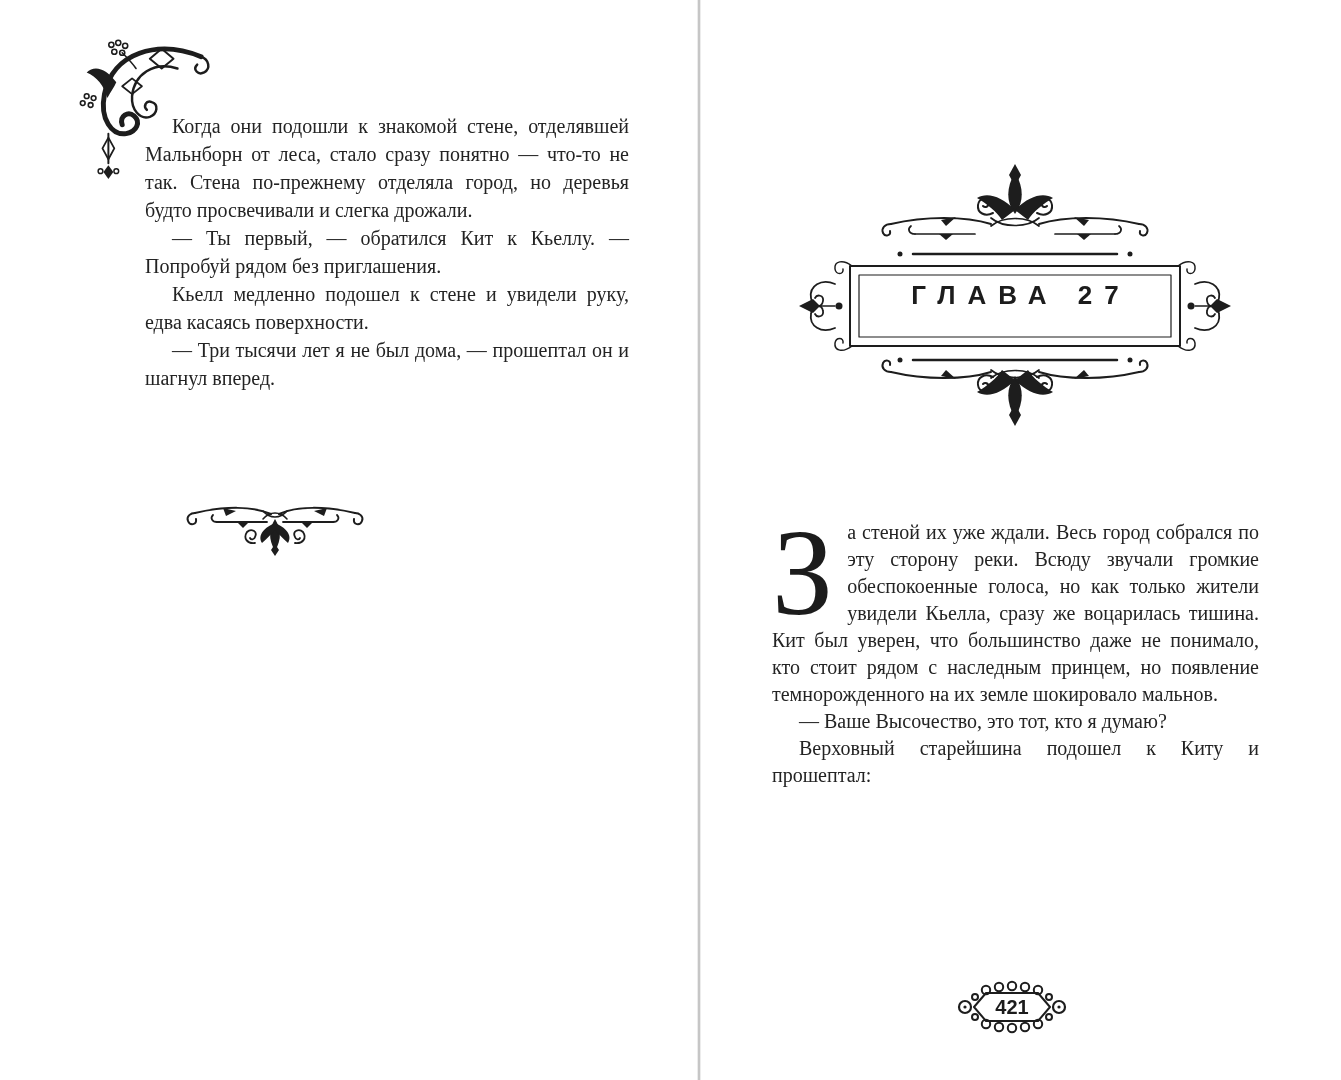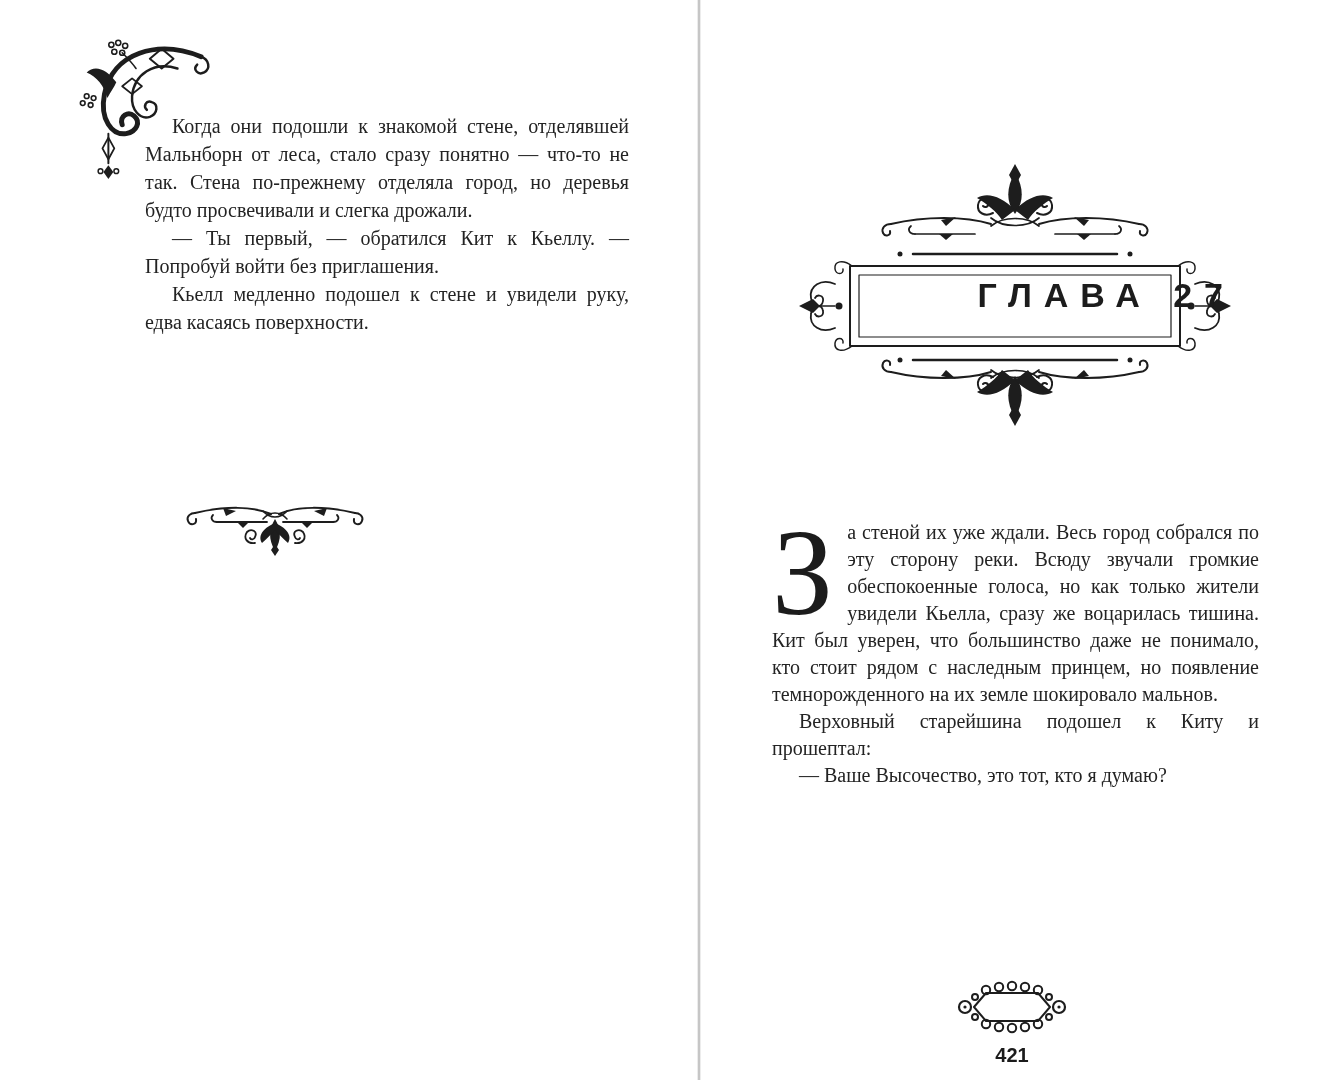--- a/index.html
+++ b/index.html
@@ -18,25 +18,25 @@
   .textblock p.noindent{text-indent:0;}
 
   .dropcap{float:left;font-size:122px;line-height:0.82;height:102px;
            margin:4px 14px 0 0;color:#1c1c1c;font-weight:400;}
 
   .corner-orn{position:absolute;left:33px;top:33px;width:148px;height:148px;}
   .divider-orn{position:absolute;left:153px;top:498px;width:184px;height:58px;}
 
   .chapter-orn{position:absolute;left:95px;top:160px;width:440px;height:270px;}
   .chapter-title{position:absolute;left:95px;top:280px;width:440px;height:30px;line-height:30px;
-                 text-align:right;font-family:"Liberation Sans", sans-serif;font-size:34px;
+                 text-align:center;font-family:"Liberation Sans", sans-serif;font-size:26px;
                  font-weight:600;letter-spacing:12px;padding-left:12px;box-sizing:border-box;
                  color:#1c1c1c;}
   .badge-orn{position:absolute;left:250px;top:980px;width:124px;height:54px;}
-  .badge-num{position:absolute;left:250px;top:1044px;width:124px;height:22px;line-height:22px;
+  .badge-num{position:absolute;left:250px;top:996px;width:124px;height:22px;line-height:22px;
              text-align:center;font-family:"Liberation Sans", sans-serif;font-size:20px;
              font-weight:600;color:#1b1b1b;}
   svg .s{fill:none;stroke:#1d1d1d;stroke-linecap:round;stroke-linejoin:round;}
   svg .f{fill:#1d1d1d;stroke:none;}
 </style>
 </head>
 <body>
 
 <div class="canvas">
 
@@ -63,22 +63,23 @@
       </g>
       <line class="s" stroke-width="2" x1="46" y1="102" x2="46" y2="132"></line>
       <polygon class="s" stroke-width="1.8" points="46,106 52,117 46,128 40,117"></polygon>
       <polygon class="f" points="46,134 51,141 46,148 41,141"></polygon>
       <circle class="s" stroke-width="1.5" cx="38" cy="140" r="2.4"></circle>
       <circle class="s" stroke-width="1.5" cx="54" cy="140" r="2.4"></circle>
     </svg>
 
     <div class="textblock tb-left">
       <p>Когда они подошли к знакомой стене, отделявшей Мальнборн от леса, стало сразу понятно — что-то не так. Стена по-прежнему отделяла город, но деревья будто просвечивали и слегка дрожали.</p>
-      <p>— Ты первый, — обратился Кит к Кьеллу. — Попробуй войти без приглашения.</p>
+      <p>— Ты первый, — обратился Кит к Кьеллу. — Попробуй рядом без приглашения.</p>
       <p>Кьелл медленно подошел к стене и увидели руку, едва касаясь поверхности.</p>
+      <p>— Три тысячи лет я не был дома, — прошептал он и шагнул вперед.</p>
     </div>
 
     <svg class="divider-orn" viewBox="0 0 184 58">
       <path class="s" stroke-width="2" d="M12 15 C 8 15, 3 18, 5 23 C 7 28, 14 27, 13 21"></path>
       <path class="s" stroke-width="2" d="M12 15 C 42 8, 70 8, 88 16"></path>
       <polygon class="f" points="40,10 53,13 43,18"></polygon>
       <path class="s" stroke-width="2" d="M172 15 C 176 15, 181 18, 179 23 C 177 28, 170 27, 171 21"></path>
       <path class="s" stroke-width="2" d="M172 15 C 142 8, 114 8, 96 16"></path>
       <polygon class="f" points="144,10 131,13 141,18"></polygon>
       <path class="s" stroke-width="1.8" d="M34 24 C 29 24, 27 20, 30 17"></path>
@@ -167,22 +168,22 @@
       <path class="s" stroke-width="2" d="M242 217 C 250 213, 258 217, 257 225 C 256 232, 248 233, 247 227 C 246 223, 250 222, 252 224"></path>
       <polygon class="f" points="220,244 226,255 220,266 214,255"></polygon>
     </svg>
 
     <div class="chapter-title">ГЛАВА 27</div>
 
     <div class="textblock tb-right">
       <p class="noindent">
         <span class="dropcap">З</span><span>а стеной их уже ждали. Весь город собрался по эту сторону реки. Всюду звучали громкие обеспокоенные голоса, но как только жители увидели Кьелла, сразу же воцарилась тишина. Кит был уверен, что большинство даже не понимало, кто стоит рядом с наследным принцем, но появление темнорожденного на их земле шокировало мальнов.</span>
       </p>
+      <p>— Ваше Высочество, это тот, кто я думаю?</p>
       <p>Верховный старейшина подошел к Киту и прошептал:</p>
-      <p>— Ваше Высочество, это тот, кто я думаю?</p>
     </div>
 
     <svg class="badge-orn" viewBox="0 0 124 54">
       <path class="s" stroke-width="2" d="M24 27 L 36 13 H 88 L 100 27 L 88 41 H 36 Z"></path>
       <circle class="s" stroke-width="2.2" cx="15" cy="27" r="6"></circle>
       <circle class="s" stroke-width="2.2" cx="109" cy="27" r="6"></circle>
       <circle class="f" cx="15" cy="27" r="1.6"></circle>
         <circle class="f" cx="109" cy="27" r="1.6"></circle>
       <g class="s" stroke-width="2">
         <circle cx="36" cy="10" r="4.2"></circle>

